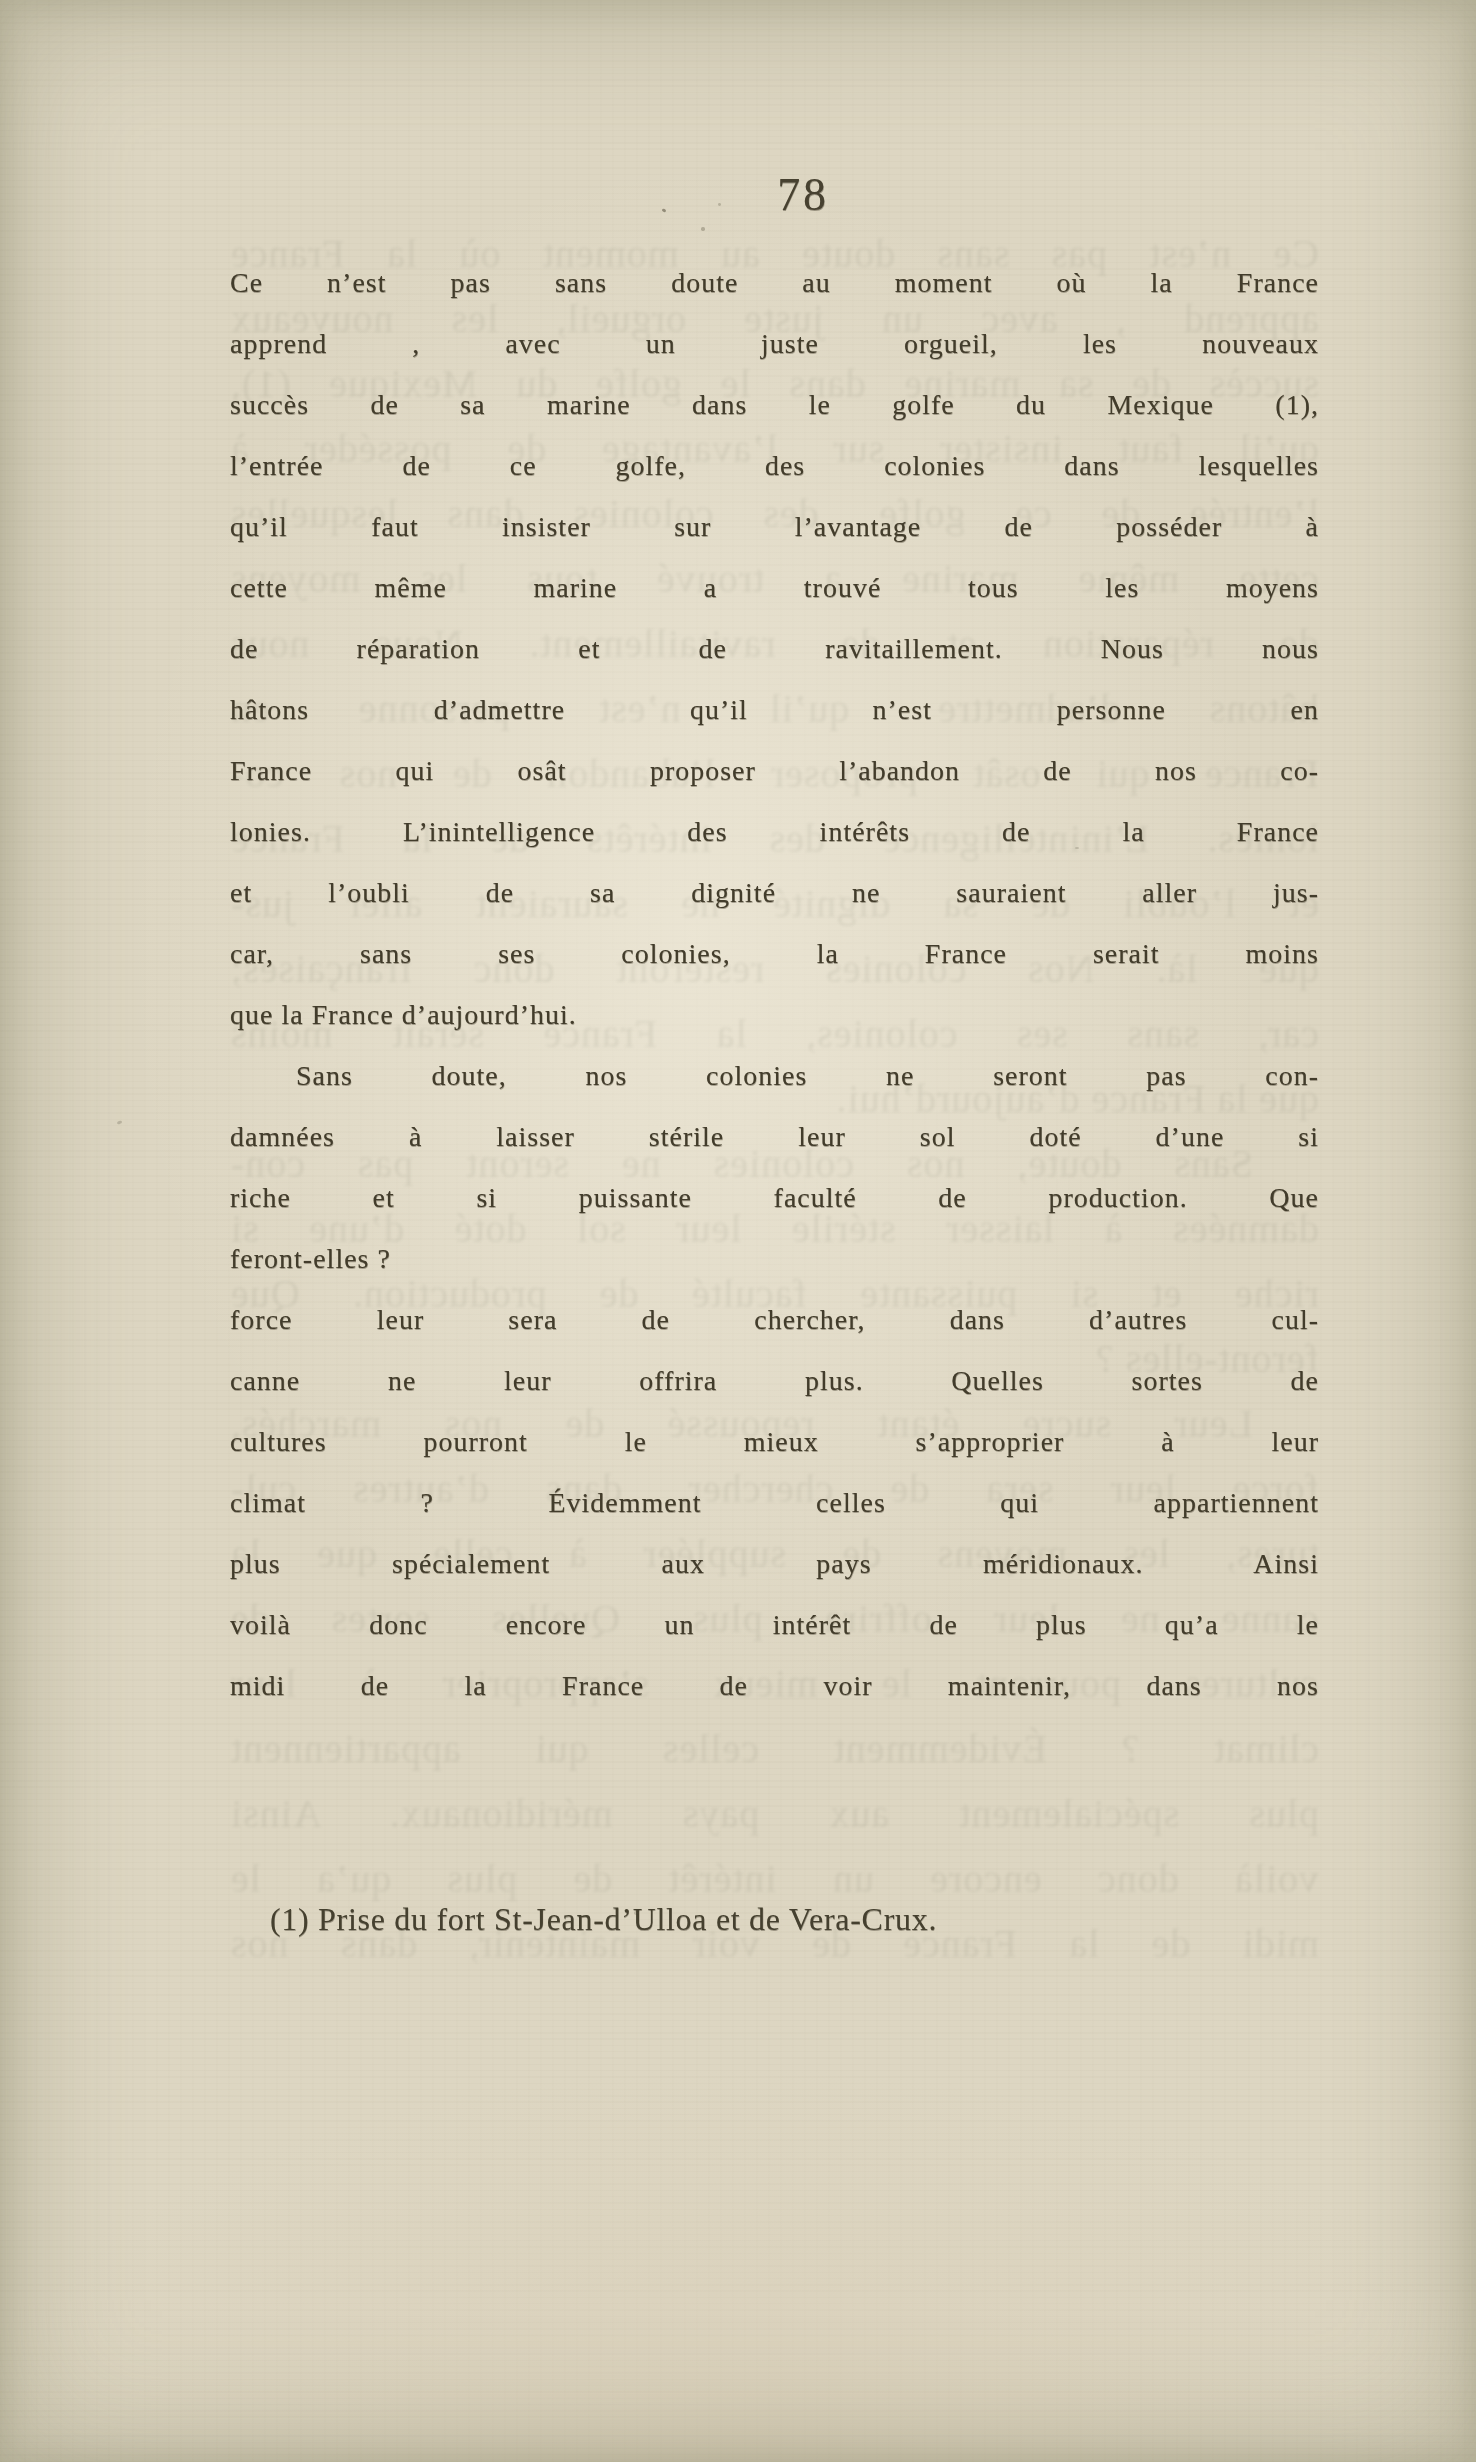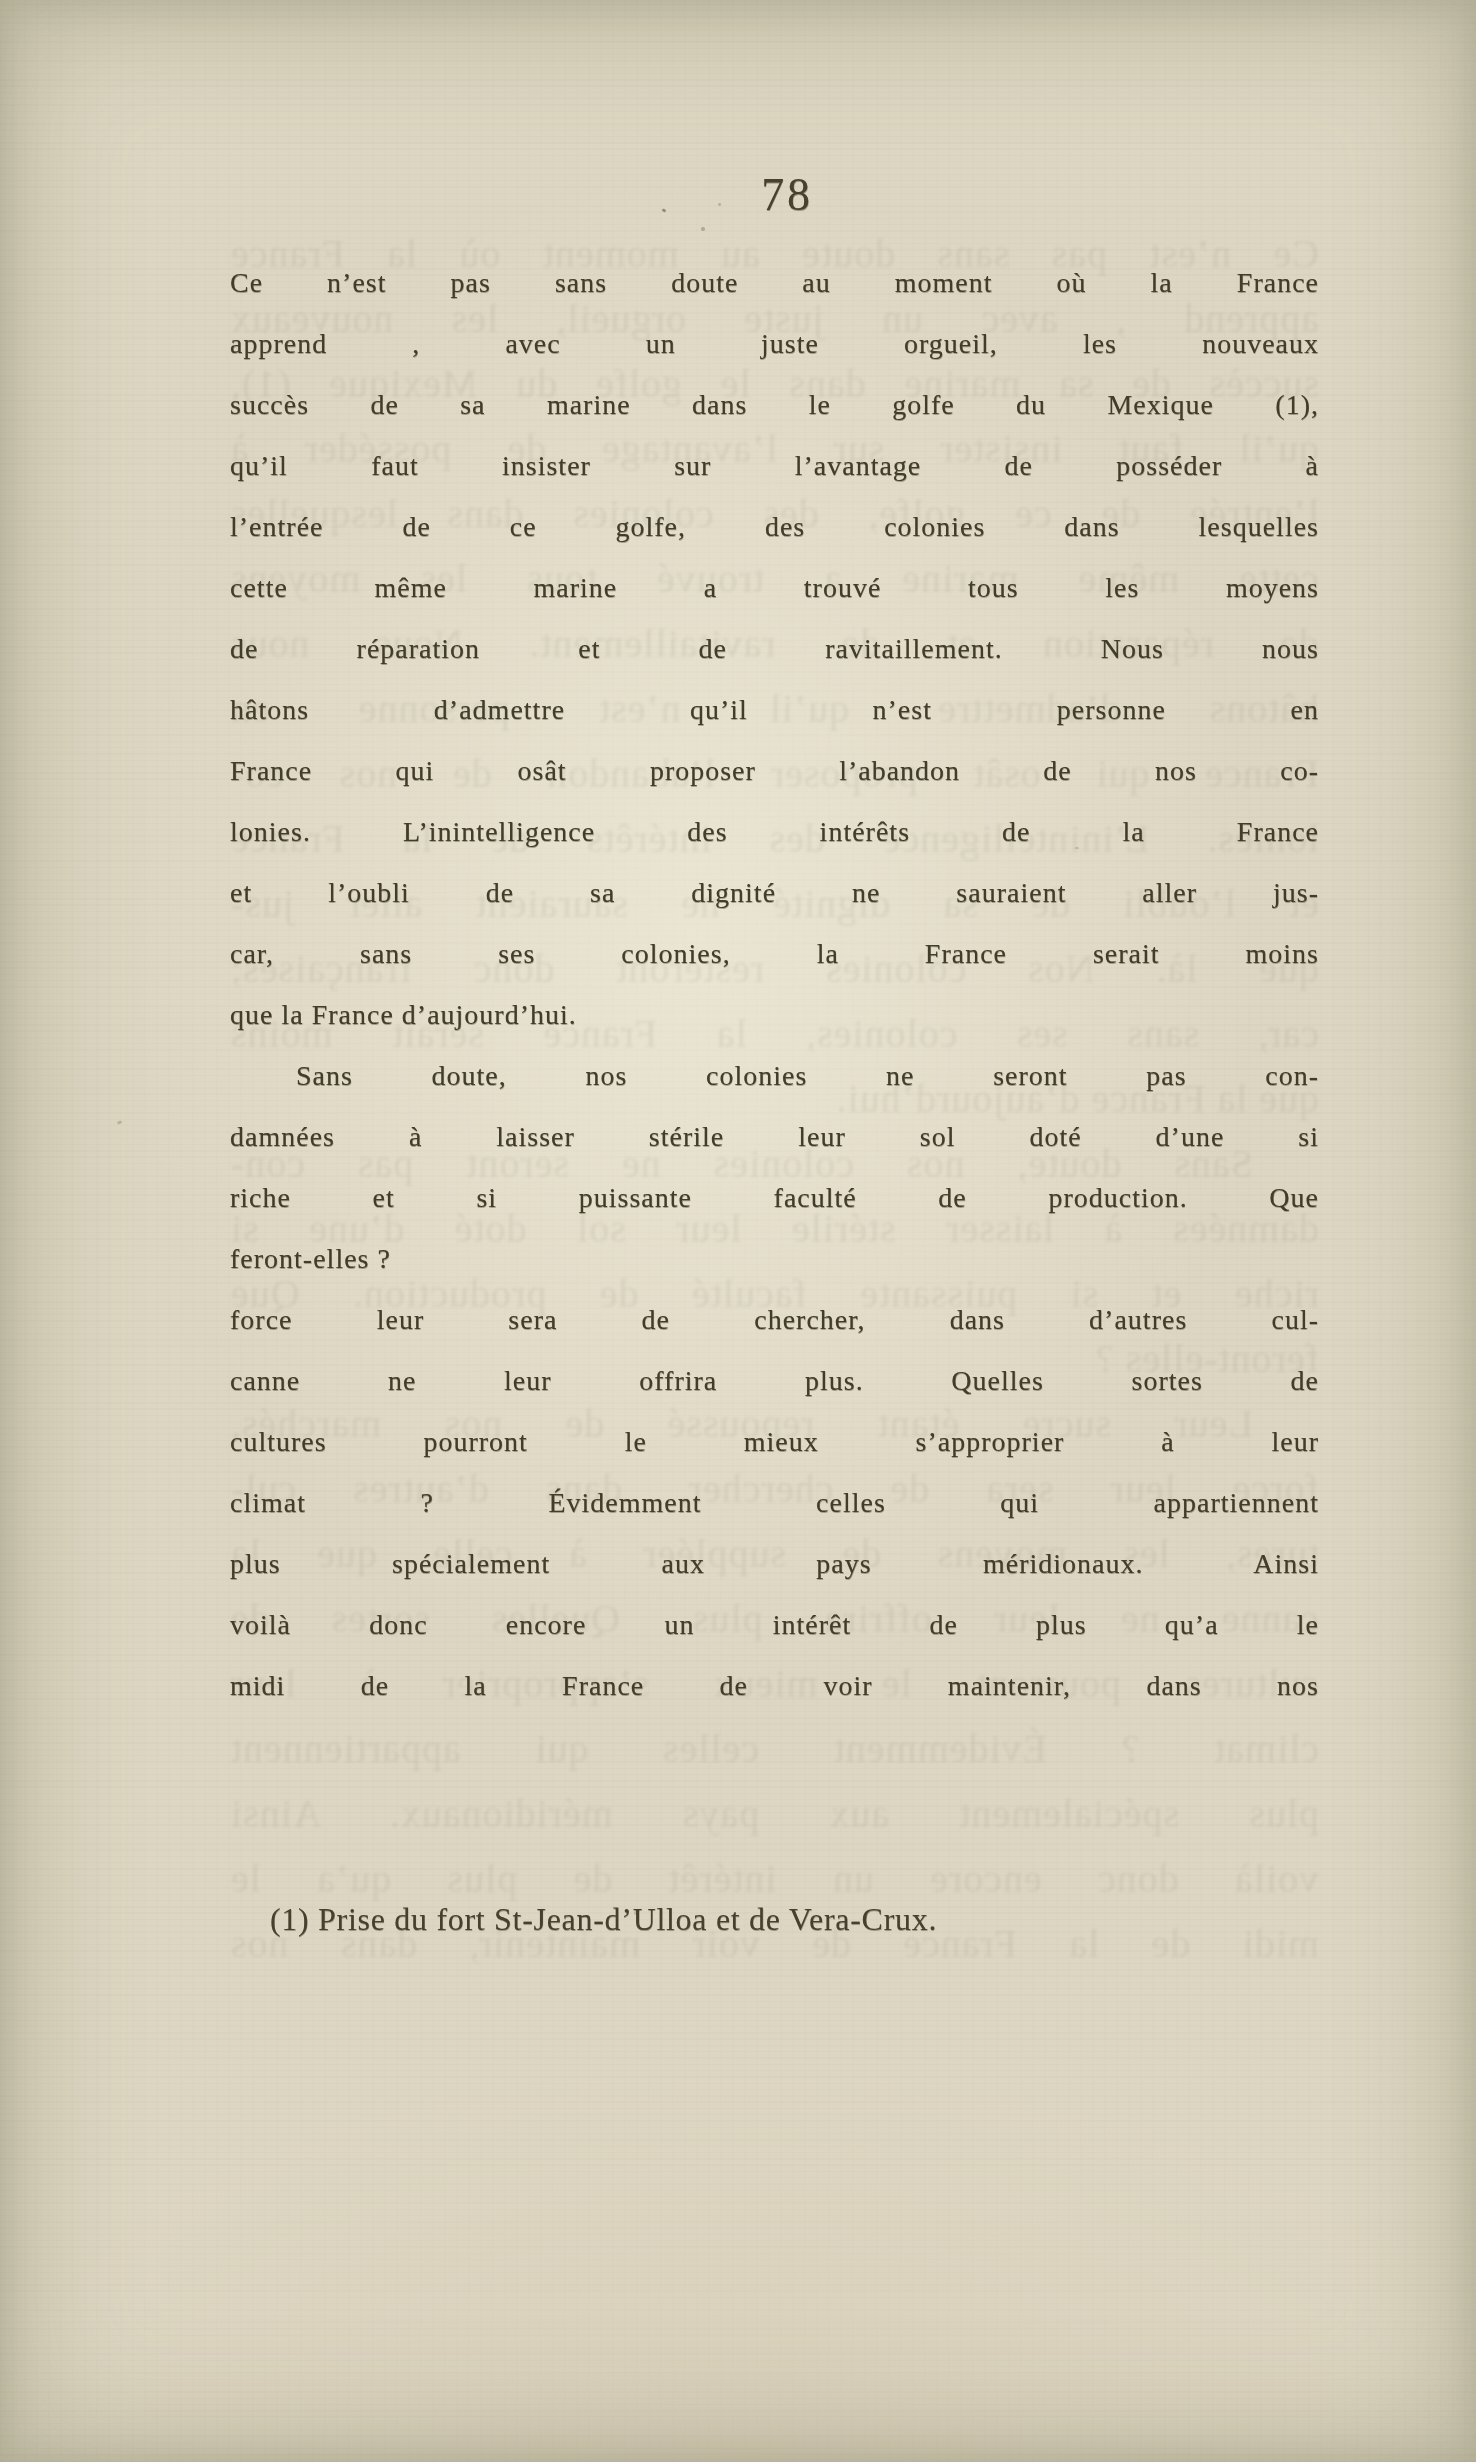--- a/index.html
+++ b/index.html
@@ -20,21 +20,21 @@
     overflow: hidden;
   }
   .vignette {
     position: absolute; inset: 0; pointer-events: none;
     box-shadow:
       inset 0 0 118px 21px rgba(105,103,72,0.28),
       inset 0 0 32px 5.6px rgba(105,103,72,0.18);
   }
   .pagenum {
     position: absolute;
-    left: 735px; top: 168px; width: 104px;
+    left: 751px; top: 168px; width: 104px;
     text-align: center;
     font-size: 46px; letter-spacing: 2.8px;
     color: #474130;
     text-shadow: 0.4px 0.6px 0 rgba(66,60,44,0.45);
   }
   
   .ghost {
     position: absolute;
     left: 230px; top: 221px; width: 1089px;
     transform: scaleX(-1);
@@ -107,22 +107,22 @@
       <div class="line">voilà donc encore un intérêt de plus qu’a le</div>
       <div class="line">midi de la France de voir maintenir, dans nos</div>
     </div>
 
   <div class="pagenum">78</div>
 
   <div class="textblock" id="text-block">
       <div class="line">Ce n’est pas sans doute au moment où la France</div>
       <div class="line">apprend , avec un juste orgueil, les nouveaux</div>
       <div class="line">succès de sa marine dans le golfe du Mexique (1),</div>
+      <div class="line">l’entrée de ce golfe, des colonies dans lesquelles</div>
       <div class="line">qu’il faut insister sur l’avantage de posséder à</div>
-      <div class="line">l’entrée de ce golfe, des colonies dans lesquelles</div>
       <div class="line">cette même marine a trouvé tous les moyens</div>
       <div class="line">de réparation et de ravitaillement. Nous nous</div>
       <div class="line">hâtons d’admettre qu’il n’est personne en</div>
       <div class="line">France qui osât proposer l’abandon de nos co-</div>
       <div class="line">lonies. L’inintelligence des intérêts de la France</div>
       <div class="line">et l’oubli de sa dignité ne sauraient aller jus-</div>
       <div class="line">car, sans ses colonies, la France serait moins</div>
       <div class="line flush">que la France d’aujourd’hui.</div>
       <div class="line indent">Sans doute, nos colonies ne seront pas con-</div>
       <div class="line">damnées à laisser stérile leur sol doté d’une si</div>

